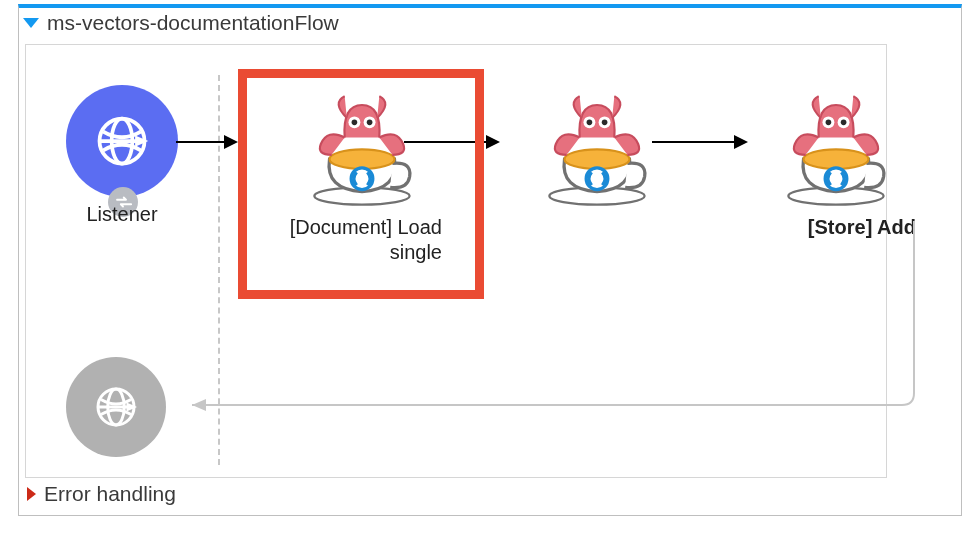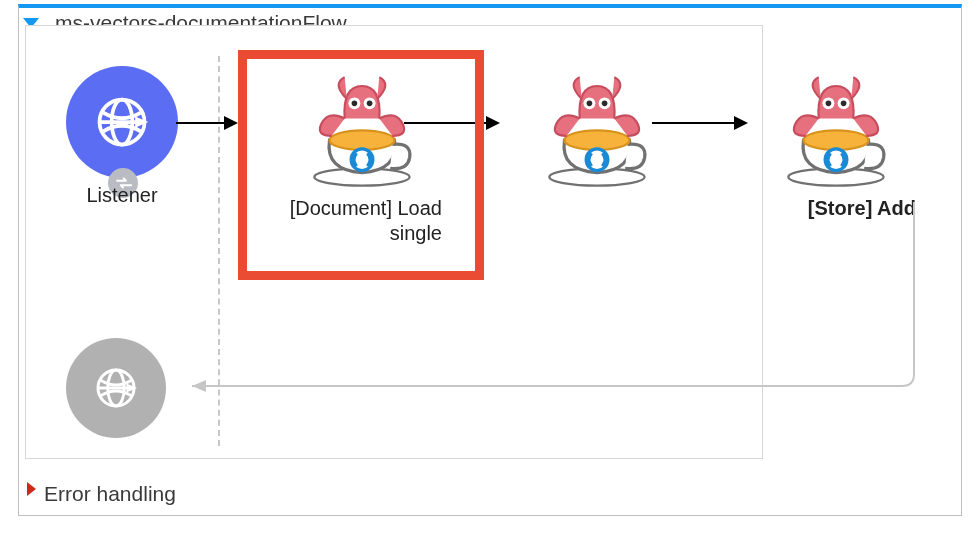--- a/index.html
+++ b/index.html
@@ -8,30 +8,30 @@
     position: absolute;
     left: 18px; top: 4px;
     width: 944px; height: 512px;
     border: 1.5px solid #bfbfbf;
     border-top: 4px solid #1399f1;
     background: #fff;
   }
   .flow-header {
     position: absolute;
     left: 4px; top: 3px;
-    display: flex; align-items: center; gap: 16px;
+    display: flex; align-items: center; gap: 8px;
     font-size: 21px; color: #3a3a3a;
   }
   .tri { width: 0; height: 0; border-left: 8px solid transparent; border-right: 8px solid transparent; }
   .tri-down { border-top: 10px solid #1399f1; }
   .tri-right { width: 0; height: 0; border-top: 7px solid transparent; border-bottom: 7px solid transparent; border-left: 9px solid #cc2a18; display:inline-block; }
   .canvas {
     position: absolute;
-    left: 6px; top: 17px;
-    width: 738px; height: 434px;
+    left: 6px; top: 36px;
+    width: 862px; height: 434px;
     border: 1.5px solid #d6d6d6;
     background: #fff;
   }
   
   .listener-circle {
     position: absolute;
     left: 40px; top: 40px;
     width: 112px; height: 112px;
     border-radius: 50%;
     background: #5b6df2;
@@ -72,21 +72,21 @@
     position:absolute;
     left: 40px; top: 312px;
     width: 100px; height:100px; border-radius:50%;
     background:#b1b1b1;
     display:flex; align-items:center; justify-content:center;
   }
 
   .err-header {
     position:absolute;
     left: 8px; top: 474px;
-    display:flex; gap:8px;
+    display:flex; align-items:center; gap:8px;
     font-size:21px; color:#3a3a3a;
   }
 
   
   .mule-icon { width: 130px; height: 130px; margin: 0 auto; display:block; }
   .globe-svg { width: 60px; height:60px; }
   .globe-svg.small { width:48px; height:48px; }
 </style>
 </head>
 <body>

